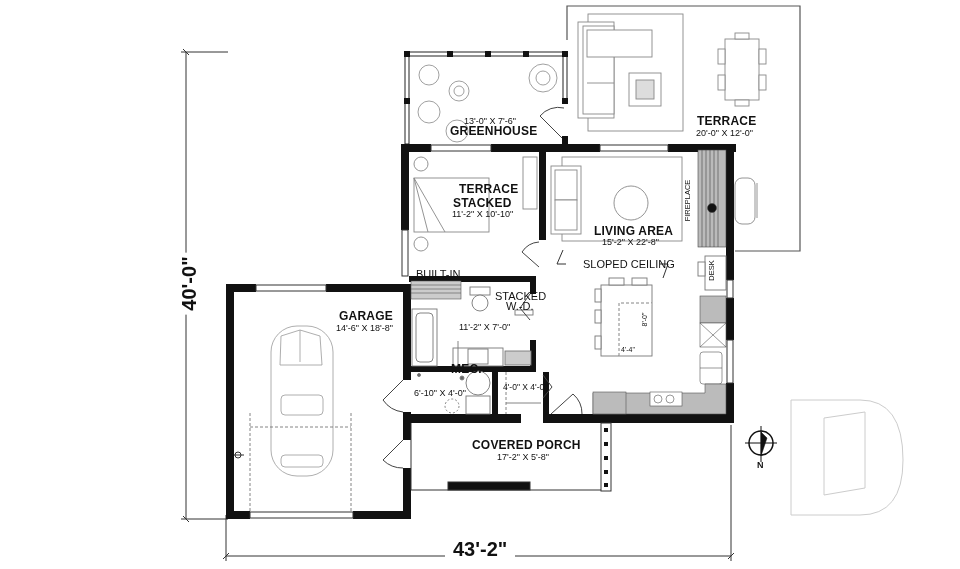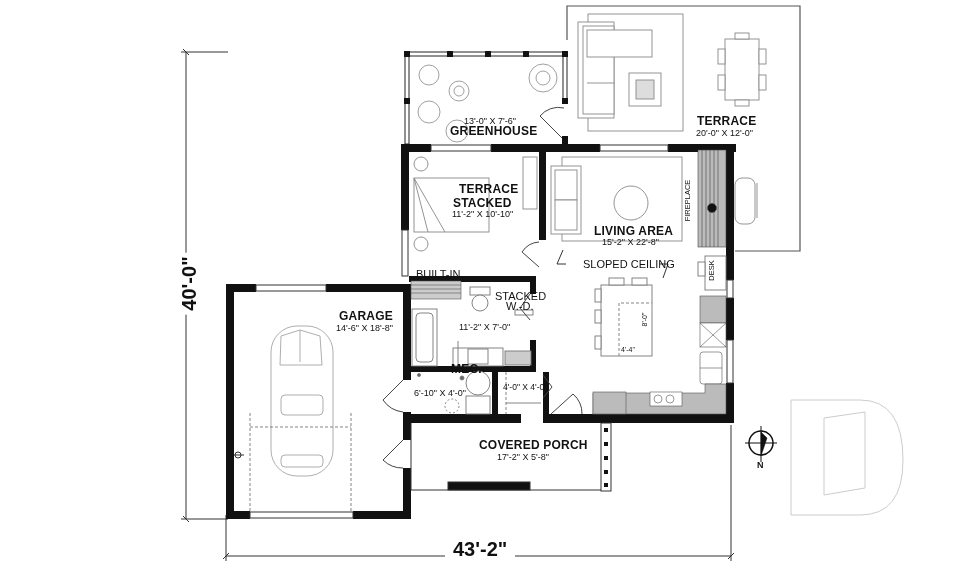--- a/index.html
+++ b/index.html
@@ -316,19 +316,19 @@
 <div class="small-label" style="left:506px;top:300px;">W.-D.</div>
 <div class="room-dim" style="left:459px;top:322px;">11'-2" X 7'-0"</div>
 
 <div class="room-name" style="left:427px;top:362px;margin-left:24px;">MEC.</div>
 <div class="room-dim" style="left:414px;top:388px;">6'-10" X 4'-0"</div>
 <div class="room-dim" style="left:503px;top:382px;font-size:8.5px;">4'-0" X 4'-0"</div>
 
 <div class="room-name" style="left:339px;top:309px;">GARAGE</div>
 <div class="room-dim" style="left:336px;top:323px;">14'-6" X 18'-8"</div>
 
-<div class="room-name" style="left:472px;top:438px;margin-left:7px;">COVERED PORCH</div>
+<div class="room-name" style="left:472px;top:438px;">COVERED PORCH</div>
 <div class="room-dim" style="left:497px;top:452px;">17'-2" X 5'-8"</div>
 
 <div class="dim-text vert" style="left:158px;top:272px;padding:0 4px;">40'-0"</div>
 <div class="dim-text" style="left:445px;top:538px;padding:0 8px;">43'-2"</div>
 
 <div class="abs" style="left:757px;top:460px;font-weight:bold;font-size:9px;">N</div>
 
 </body></html>

